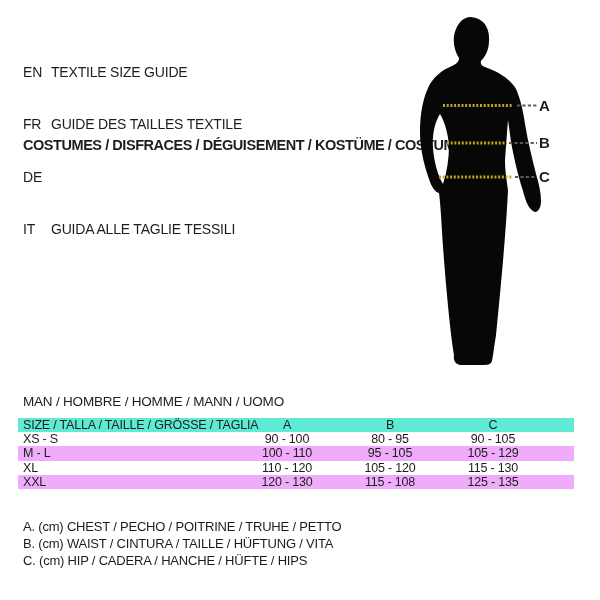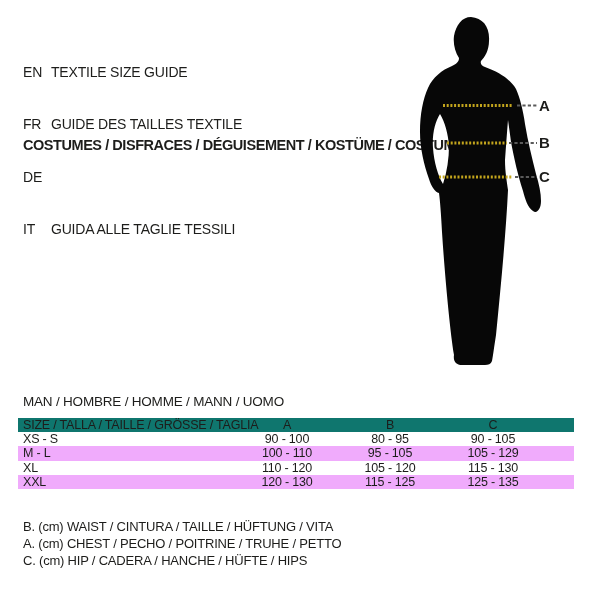--- a/index.html
+++ b/index.html
@@ -22,21 +22,21 @@
     position:absolute;left:539px;font-size:15px;font-weight:700;line-height:18px;
   }
   .ml-a{top:97px;} .ml-b{top:134px;} .ml-c{top:168px;}
   
   .table-title{
     position:absolute;left:23px;top:394px;font-size:13.5px;line-height:16px;
     letter-spacing:-0.2px;white-space:nowrap;
   }
   .size-table{position:absolute;left:18px;top:418px;width:556px;font-size:12.5px;}
   .t-row{position:relative;height:14.3px;}
-  .t-row.header{background:#0f766e;height:14px;padding-left:17px;}
+  .t-row.header{background:#5eead4;height:14px;padding-left:17px;}
   .t-row.alt{background:#f0abfc;}
   .t-cell{position:absolute;top:0;line-height:14.3px;white-space:nowrap;letter-spacing:-0.2px;}
   .c-size{left:5px;}
   .c-a{left:269px;transform:translateX(-50%);}
   .c-b{left:372px;transform:translateX(-50%);}
   .c-c{left:475px;transform:translateX(-50%);}
   
   .legend{position:absolute;left:23px;top:518px;font-size:13px;line-height:17.2px;letter-spacing:-0.2px;}
   .legend-line{white-space:nowrap;}
 </style>
@@ -110,22 +110,22 @@
   </div>
   <div class="t-row">
     <span class="t-cell c-size">XL</span>
     <span class="t-cell c-a">110 - 120</span>
     <span class="t-cell c-b">105 - 120</span>
     <span class="t-cell c-c">115 - 130</span>
   </div>
   <div class="t-row alt">
     <span class="t-cell c-size">XXL</span>
     <span class="t-cell c-a">120 - 130</span>
-    <span class="t-cell c-b">115 - 125</span>
+    <span class="t-cell c-b">115 - 108</span>
     <span class="t-cell c-c">125 - 135</span>
   </div>
 </div>
 
 <div class="legend">
+  <div class="legend-line">A. (cm) CHEST / PECHO / POITRINE / TRUHE / PETTO</div>
   <div class="legend-line">B. (cm) WAIST / CINTURA / TAILLE / HÜFTUNG / VITA</div>
-  <div class="legend-line">A. (cm) CHEST / PECHO / POITRINE / TRUHE / PETTO</div>
   <div class="legend-line">C. (cm) HIP / CADERA / HANCHE / HÜFTE / HIPS</div>
 </div>
 
 </body></html>

